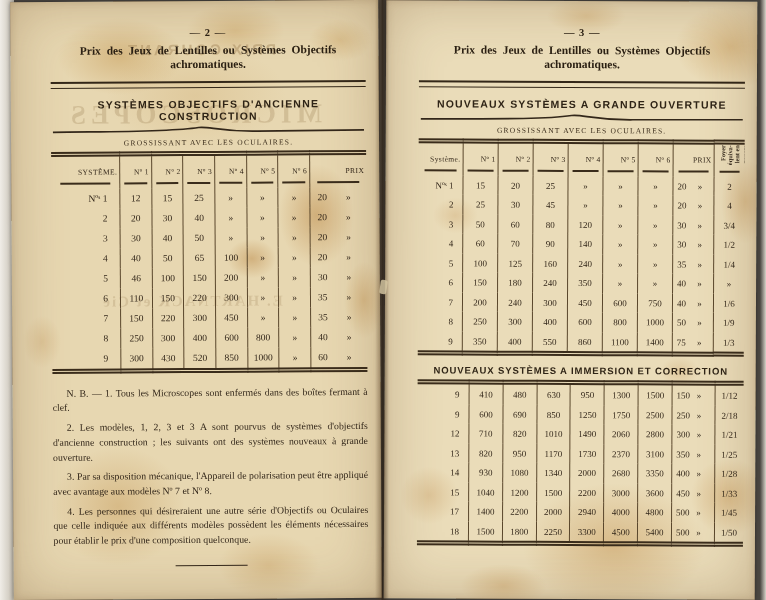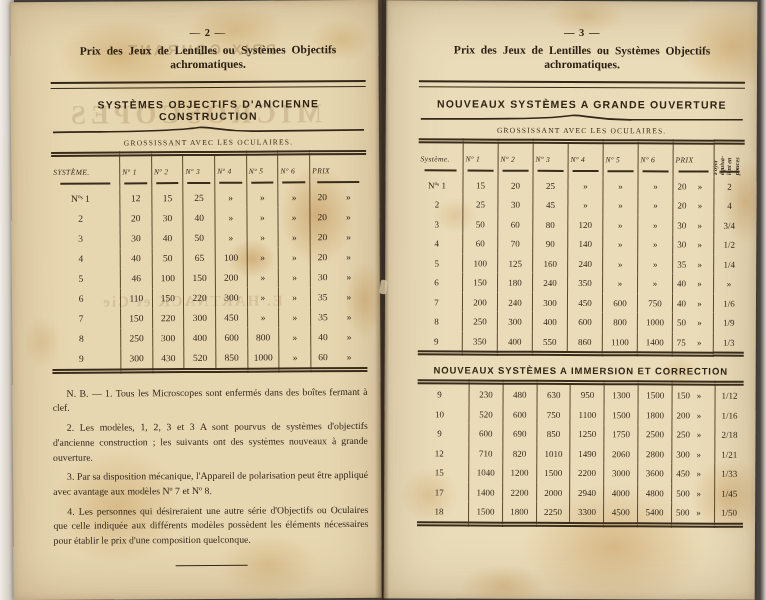--- a/index.html
+++ b/index.html
@@ -79,22 +79,22 @@
   .wavy{display:block;width:100%;height:9px;margin-top:3px;}
   .cap{text-align:center;font-size:7.5px;letter-spacing:1.2px;color:#3a2c1b;margin:4px 0 4px;}
 
   table.tbl{
     border-collapse:collapse;width:100%;table-layout:fixed;color:#33271a;
     border-top:5px double #3a2c1b;border-bottom:5px double #3a2c1b;
   }
   .tbl th,.tbl td{border-left:1px solid #5a472c;padding:0 2px;font-weight:normal;overflow:hidden;}
   .tbl th:first-child,.tbl td:first-child{border-left:none;}
   .tbl td{font-size:9.5px;text-align:center;height:20px;white-space:pre;}
-  .tbl td:first-child{text-align:center;padding-right:12px;}
-  .tbl th{font-size:7.5px;letter-spacing:.4px;position:relative;height:32px;vertical-align:middle;text-align:left;font-style:italic;}
+  .tbl td:first-child{text-align:right;padding-right:12px;}
+  .tbl th{font-size:7.5px;letter-spacing:.4px;position:relative;height:32px;vertical-align:middle;text-align:right;}
   .tbl th::after{content:"";position:absolute;left:13%;right:13%;bottom:4px;height:2px;background:#3a2c1b;}
 
   .t-left th:first-child,.t-left td:first-child{width:64px;}
   .t-left th:last-child,.t-left td:last-child{width:52px;}
   .t-left td:last-child{text-align:left;padding-left:7px;}
 
   .t-right td{font-size:9px;height:19.5px;}
   .t-right th:first-child,.t-right td:first-child{width:40px;}
   .t-right td:first-child{padding-right:9px;}
   .t-right th:nth-child(8),.t-right td:nth-child(8){width:36px;}
@@ -384,39 +384,28 @@
               <td>75     »</td>
               <td>1/3</td>
             </tr>
           </tbody>
         </table>
       <h2 class="sect-small">NOUVEAUX SYSTÈMES A IMMERSION ET CORRECTION</h2>
       <table class="tbl t-right">
           <tbody>
             <tr>
               <td>9</td>
-              <td>230</td>
+              <td>410</td>
               <td>480</td>
               <td>630</td>
               <td>950</td>
               <td>1300</td>
               <td>1500</td>
               <td>150   »</td>
               <td>1/12</td>
-            </tr>
-            <tr>
-              <td>10</td>
-              <td>520</td>
-              <td>600</td>
-              <td>750</td>
-              <td>1100</td>
-              <td>1500</td>
-              <td>1800</td>
-              <td>200   »</td>
-              <td>1/16</td>
             </tr>
             <tr>
               <td>9</td>
               <td>600</td>
               <td>690</td>
               <td>850</td>
               <td>1250</td>
               <td>1750</td>
               <td>2500</td>
               <td>250   »</td>
@@ -427,20 +416,42 @@
               <td>710</td>
               <td>820</td>
               <td>1010</td>
               <td>1490</td>
               <td>2060</td>
               <td>2800</td>
               <td>300   »</td>
               <td>1/21</td>
             </tr>
             <tr>
+              <td>13</td>
+              <td>820</td>
+              <td>950</td>
+              <td>1170</td>
+              <td>1730</td>
+              <td>2370</td>
+              <td>3100</td>
+              <td>350   »</td>
+              <td>1/25</td>
+            </tr>
+            <tr>
+              <td>14</td>
+              <td>930</td>
+              <td>1080</td>
+              <td>1340</td>
+              <td>2000</td>
+              <td>2680</td>
+              <td>3350</td>
+              <td>400   »</td>
+              <td>1/28</td>
+            </tr>
+            <tr>
               <td>15</td>
               <td>1040</td>
               <td>1200</td>
               <td>1500</td>
               <td>2200</td>
               <td>3000</td>
               <td>3600</td>
               <td>450   »</td>
               <td>1/33</td>
             </tr>

